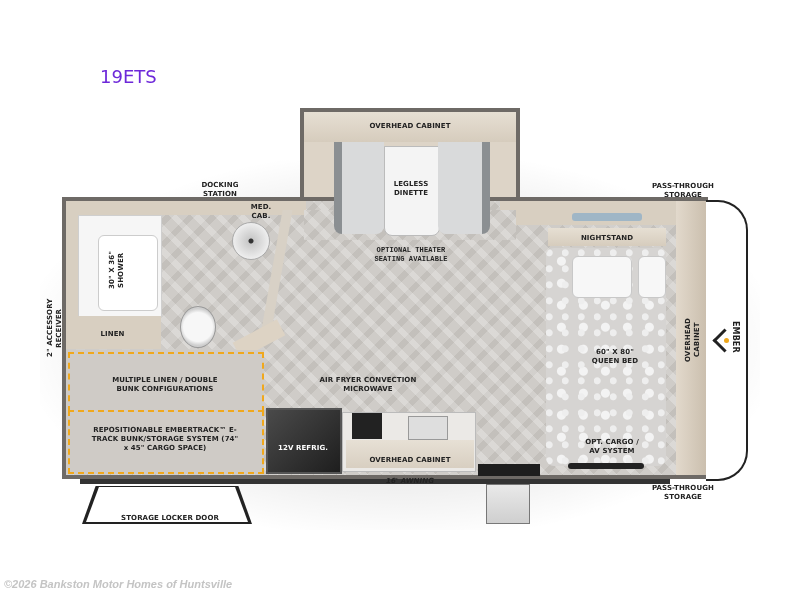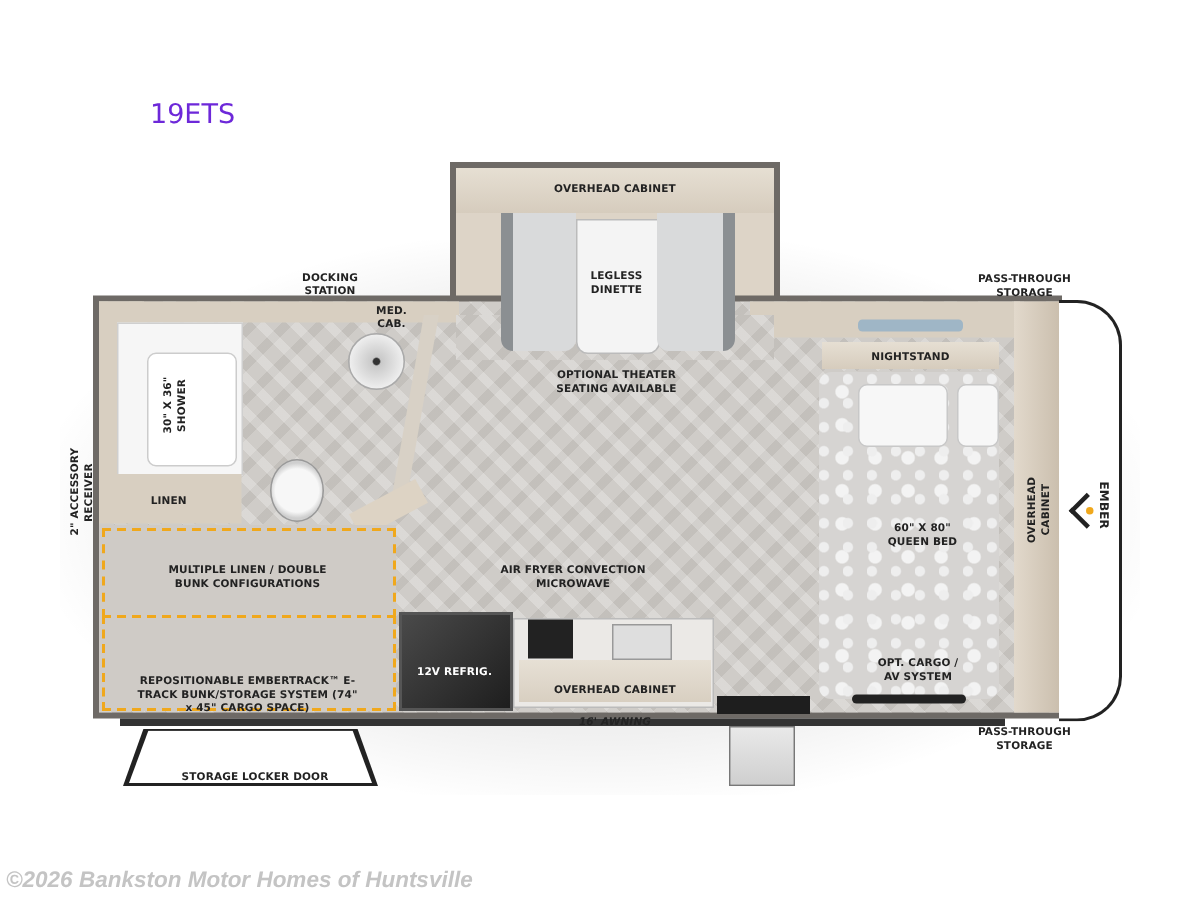--- a/index.html
+++ b/index.html
@@ -16,21 +16,21 @@
   .beige{background:#d8cfc1;}
   .cab{background:linear-gradient(#e6dfd3,#d6ccbd);}
   .seat{position:absolute;background:linear-gradient(90deg,#8b8f92 0 8px,#d9dadb 8px);border-radius:0 0 8px 8px;}
   .seat.r{background:linear-gradient(270deg,#8b8f92 0 8px,#d9dadb 8px);}
   .bed{position:absolute;background:#d6d4d2;border-radius:8px;
     background-image:radial-gradient(circle at 20% 30%,#eeeeee 0 3px,transparent 4px),radial-gradient(circle at 70% 60%,#f3f3f3 0 4px,transparent 5px);background-size:16px 16px,22px 22px;}
   .pillow{position:absolute;background:#f7f7f7;border-radius:6px;border:1px solid #c8c8c8;}
   .dash{position:absolute;border:2px dashed #f0a81c;}
   .frontcap{position:absolute;left:706px;top:200px;width:40px;height:277px;background:#fff;border:2px solid #222;border-left:none;border-radius:0 30px 30px 0;}
   .steps{position:absolute;background:linear-gradient(#e9e9e9,#cfcfcf);border:1px solid #777;}
-  .footer{position:absolute;left:4px;top:578px;font-size:15px;font-style:italic;font-weight:bold;color:#c4c4c4;font-family:"Liberation Sans",sans-serif;}
+  .footer{position:absolute;left:4px;top:578px;font-size:11px;font-style:italic;font-weight:bold;color:#c4c4c4;font-family:"Liberation Sans",sans-serif;}
   .vert{writing-mode:vertical-rl;transform:rotate(180deg);}
 </style>
 </head>
 <body>
 
 <div class="abs model">19ETS</div>
 
 <div class="shadow"></div>
 
 <div class="abs" style="left:300px;top:108px;width:220px;height:100px;background:#6e6a66;"></div>
@@ -46,51 +46,51 @@
 <div class="floor" style="left:66px;top:201px;width:640px;height:274px;"></div>
 
 <div class="abs beige" style="left:66px;top:201px;width:240px;height:14px;"></div>
 <div class="abs beige" style="left:500px;top:201px;width:180px;height:24px;"></div>
 
 <div class="floor" style="left:304px;top:210px;width:212px;height:30px;"></div>
 <div class="seat" style="left:334px;top:142px;width:50px;height:92px;"></div>
 <div class="abs" style="left:384px;top:146px;width:54px;height:88px;background:#f4f4f4;border-radius:0 0 8px 8px;border:1px solid #bbb;"></div>
 <div class="lbl" style="left:386px;top:180px;width:50px;">LEGLESS DINETTE</div>
 <div class="seat r" style="left:438px;top:142px;width:52px;height:92px;"></div>
-<div class="lbl" style="left:366px;top:246px;width:90px;">OPTIONAL THEATER SEATING AVAILABLE</div>
+<div class="lbl" style="left:366px;top:246px;width:90px;font-family:Liberation Mono, monospace;">OPTIONAL THEATER SEATING AVAILABLE</div>
 
 <div class="lbl" style="left:190px;top:181px;width:60px;">DOCKING STATION</div>
 
 <div class="abs beige" style="left:66px;top:201px;width:30px;height:140px;"></div>
 <div class="abs" style="left:78px;top:215px;width:82px;height:100px;background:#f6f6f6;border:1px solid #cfcfcf;"></div>
 <div class="abs" style="left:98px;top:235px;width:58px;height:74px;background:#fff;border:1px solid #ccc;border-radius:6px;"></div>
 <div class="lbl vert" style="left:108px;top:240px;height:60px;width:20px;">30" X 36" SHOWER</div>
 <div class="abs beige" style="left:66px;top:316px;width:95px;height:33px;"></div>
 <div class="lbl" style="left:90px;top:330px;width:45px;">LINEN</div>
 <div class="abs" style="left:272px;top:210px;width:10px;height:120px;background:#d8d1c6;transform:skewX(-10deg);"></div>
 <div class="abs" style="left:232px;top:222px;width:36px;height:36px;border-radius:50%;background:radial-gradient(circle,#333 0 2px,#c9c9c9 3px,#eee 70%);border:1px solid #aaa;"></div>
 <div class="lbl" style="left:248px;top:203px;width:26px;">MED. CAB.</div>
 <div class="abs" style="left:180px;top:306px;width:34px;height:40px;border-radius:50%;background:radial-gradient(circle,#f7f7f7 0 55%,#cfcfcf 70%);border:1px solid #999;"></div>
 <div class="abs" style="left:234px;top:330px;width:50px;height:18px;background:#ddd3c4;transform:rotate(-28deg);"></div>
 
 <div class="abs" style="left:66px;top:350px;width:198px;height:124px;background:#cfcbc6;"></div>
 <div class="dash" style="left:68px;top:352px;width:192px;height:56px;"></div>
 <div class="lbl" style="left:100px;top:376px;width:130px;">MULTIPLE LINEN / DOUBLE BUNK CONFIGURATIONS</div>
 <div class="dash" style="left:68px;top:410px;width:192px;height:60px;"></div>
-<div class="lbl" style="left:90px;top:426px;width:150px;margin-top:24px;">REPOSITIONABLE EMBERTRACK™ E-TRACK BUNK/STORAGE SYSTEM (74" x 45" CARGO SPACE)</div>
+<div class="lbl" style="left:90px;top:426px;width:150px;">REPOSITIONABLE EMBERTRACK™ E-TRACK BUNK/STORAGE SYSTEM (74" x 45" CARGO SPACE)</div>
 <div class="lbl vert" style="left:46px;top:290px;height:76px;width:12px;">2" ACCESSORY RECEIVER</div>
 
 <div class="abs" style="left:266px;top:408px;width:72px;height:62px;background:linear-gradient(135deg,#4a4a4a,#1e1e1e);border:2px solid #555;"></div>
 <div class="lbl" style="left:266px;top:444px;width:74px;color:#fff;text-align:center;">12V REFRIG.</div>
 <div class="abs" style="left:342px;top:412px;width:132px;height:58px;background:#ebe9e6;border:1px solid #bbb;"></div>
 <div class="abs" style="left:352px;top:413px;width:30px;height:26px;background:#222;"></div>
 <div class="abs" style="left:408px;top:416px;width:38px;height:22px;background:#dedede;border:1px solid #999;"></div>
 <div class="abs cab" style="left:346px;top:440px;width:128px;height:28px;opacity:0.9;"></div>
 <div class="lbl" style="left:346px;top:456px;width:128px;">OVERHEAD CABINET</div>
-<div class="lbl" style="left:332px;top:376px;width:100px;">AIR FRYER CONVECTION MICROWAVE</div>
+<div class="lbl" style="left:318px;top:376px;width:100px;">AIR FRYER CONVECTION MICROWAVE</div>
 
 <div class="abs cab" style="left:548px;top:228px;width:118px;height:18px;"></div>
 <div class="lbl" style="left:548px;top:234px;width:118px;">NIGHTSTAND</div>
 <div class="abs" style="left:572px;top:213px;width:70px;height:8px;background:#9fb6c6;border-radius:3px;"></div>
 <div class="bed" style="left:546px;top:248px;width:120px;height:218px;"></div>
 <div class="pillow" style="left:572px;top:256px;width:58px;height:40px;"></div>
 <div class="pillow" style="left:638px;top:256px;width:26px;height:40px;"></div>
 <div class="lbl" style="left:590px;top:348px;width:50px;">60" X 80" QUEEN BED</div>
 <div class="lbl" style="left:580px;top:438px;width:64px;">OPT. CARGO / AV SYSTEM</div>
 <div class="abs" style="left:568px;top:463px;width:76px;height:6px;background:#222;border-radius:3px;"></div>

